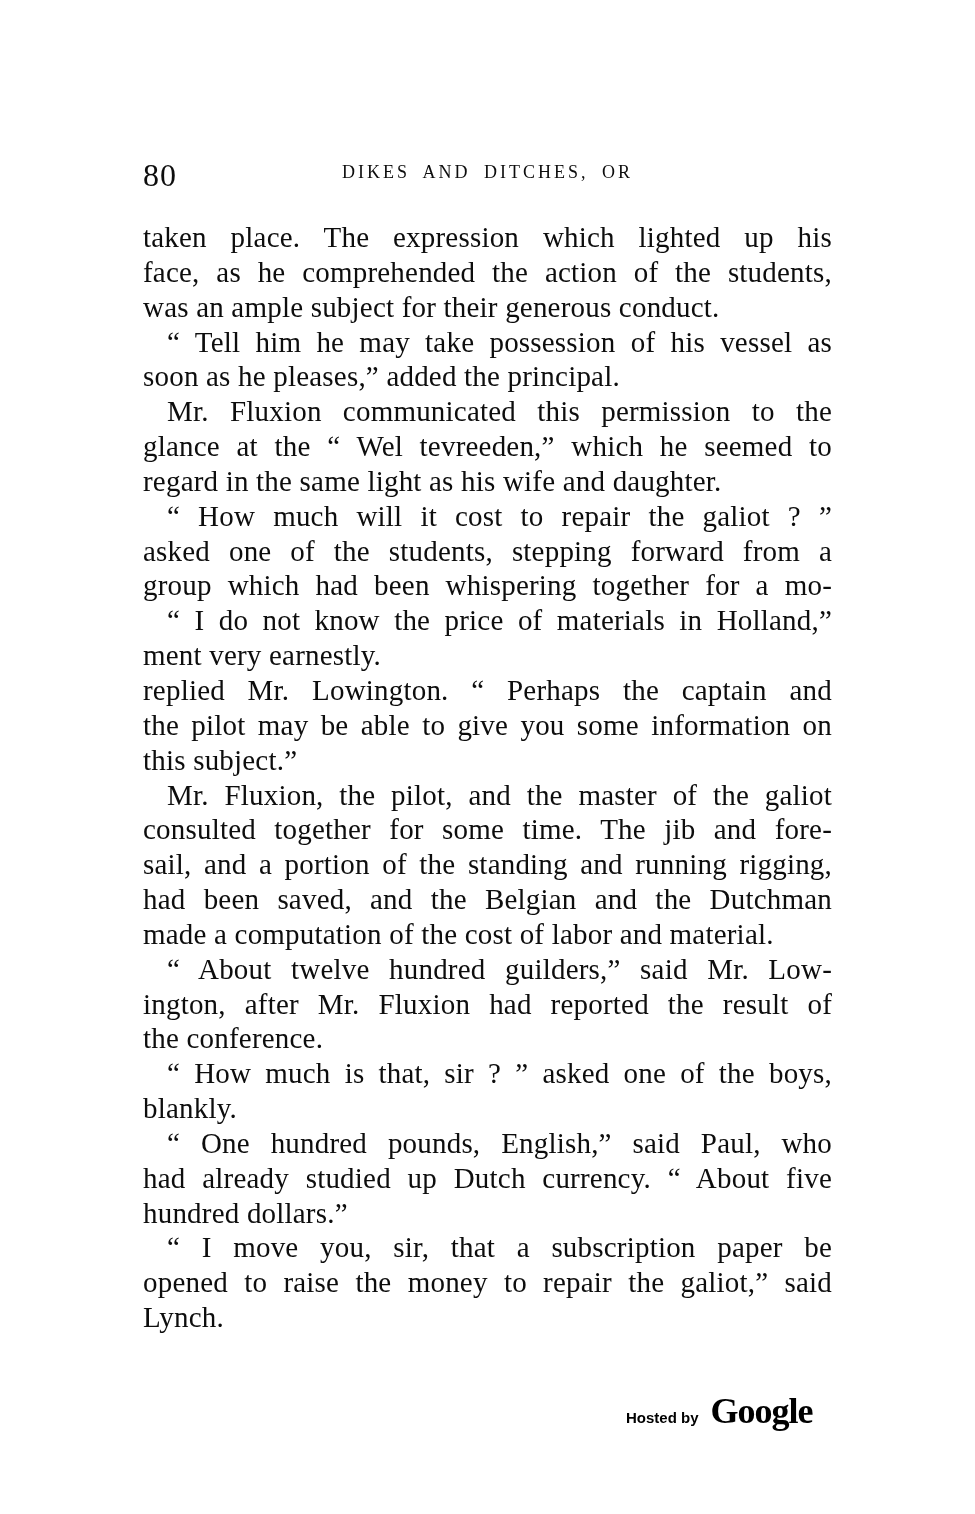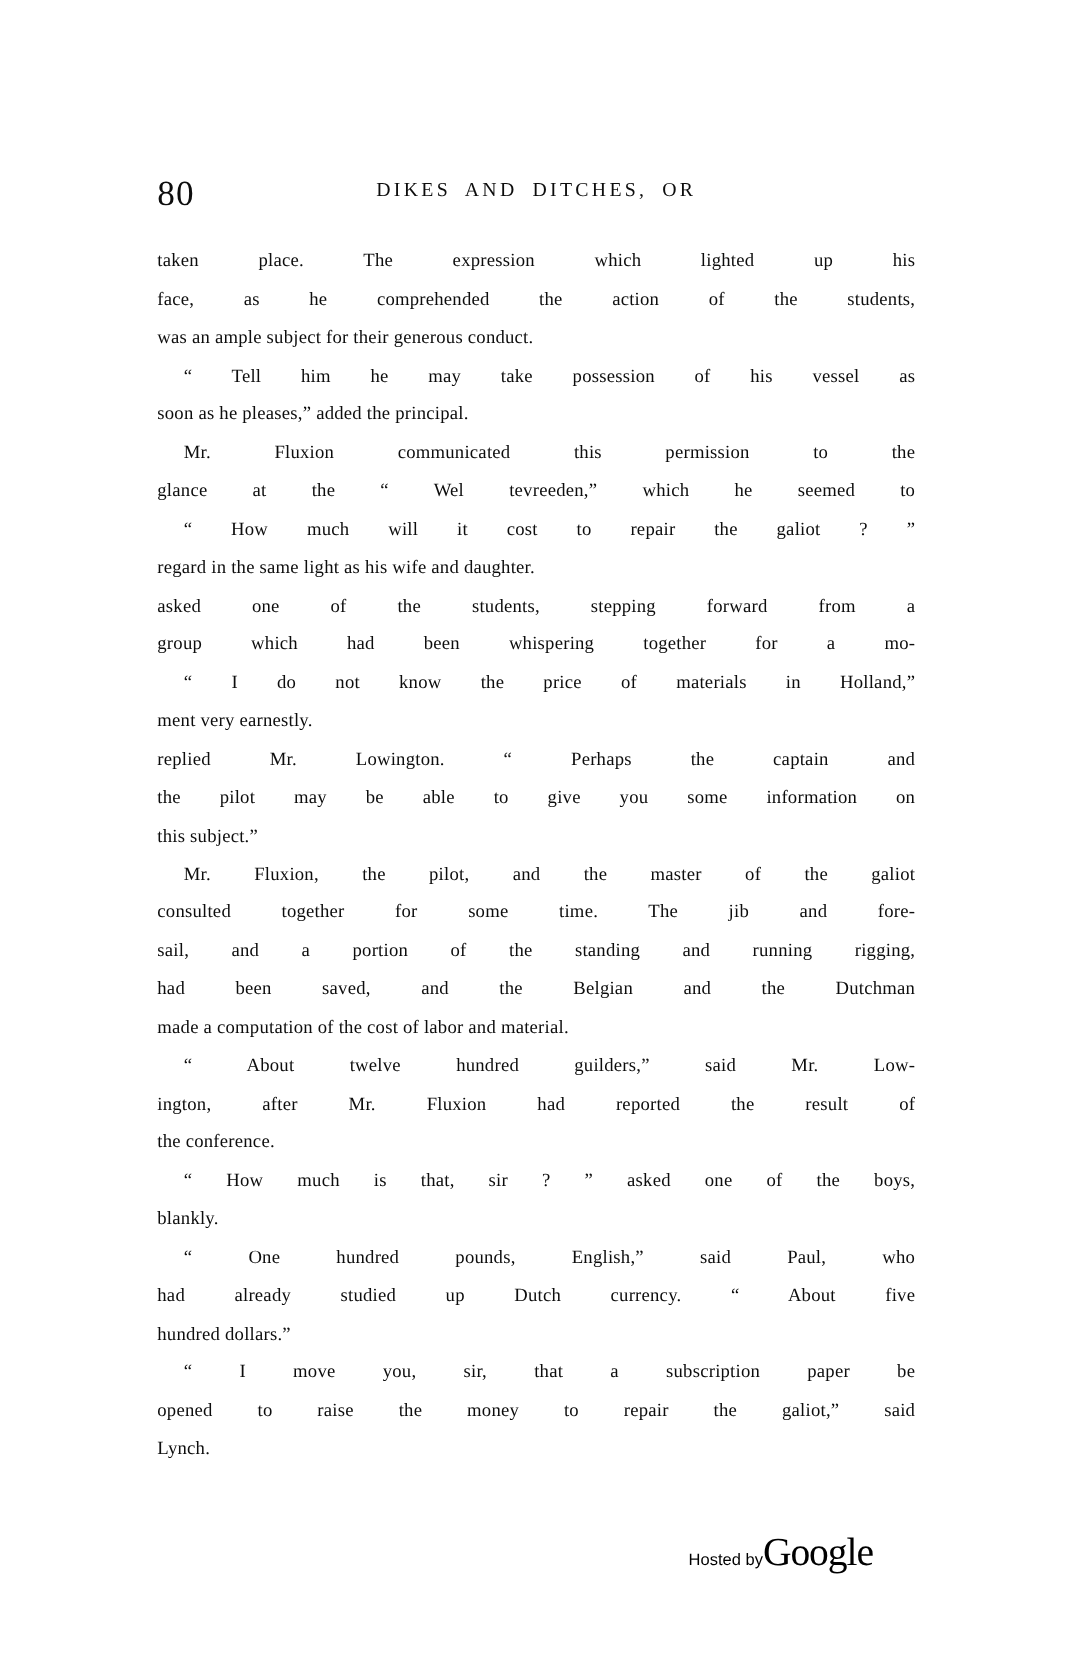--- a/index.html
+++ b/index.html
@@ -42,21 +42,21 @@
     letter-spacing: 3px;
     word-spacing: 6px;
     white-space: nowrap;
   }
   
   .textblock {
     position: absolute;
     left: 143px;
     top: 220px;
     width: 689px;
-    font-size: 17px;
+    font-size: 29px;
     line-height: 34.85px;
     letter-spacing: 0.2px;
   }
   .line {
     text-align: justify;
     text-align-last: justify;
     white-space: nowrap; 
   }
   .line.j {
     white-space: normal;
@@ -68,21 +68,22 @@
   .line.indent {
     padding-left: 24px;
   }
   
   .watermark {
     position: absolute;
     left: 626px;
     top: 1390px;
     display: flex;
     align-items: baseline;
-    gap: 0;
+    gap: 12px;
+    font-weight: bold;
   }
   .hosted {
     font-family: "Liberation Sans", sans-serif;
     font-size: 15px;
     color: #000;
   }
   .glogo {
     font-family: "Liberation Serif", serif;
     font-size: 36px;
     letter-spacing: -1px;
@@ -100,22 +101,22 @@
   </div>
 
   <div class="textblock">
     <div class="line j">taken place.  The expression which lighted up his</div>
     <div class="line j">face, as he comprehended the action of the students,</div>
     <div class="line end">was an ample subject for their generous conduct.</div>
     <div class="line j indent">“ Tell him he may take possession of his vessel as</div>
     <div class="line end">soon as he pleases,” added the principal.</div>
     <div class="line j indent">Mr. Fluxion communicated this permission to the</div>
     <div class="line j">glance at the “ Wel tevreeden,” which he seemed to</div>
+    <div class="line end">regard in the same light as his wife and daughter.</div>
     <div class="line j indent">“ How much will it cost to repair the galiot ? ”</div>
-    <div class="line end">regard in the same light as his wife and daughter.</div>
     <div class="line j">asked one of the students, stepping forward from a</div>
     <div class="line j">group which had been whispering together for a mo-</div>
     <div class="line j indent">“ I do not know the price of materials in Holland,”</div>
     <div class="line end">ment very earnestly.</div>
     <div class="line j">replied Mr. Lowington.  “ Perhaps the captain and</div>
     <div class="line j">the pilot may be able to give you some information on</div>
     <div class="line end">this subject.”</div>
     <div class="line j indent">Mr. Fluxion, the pilot, and the master of the galiot</div>
     <div class="line j">consulted together for some time.  The jib and fore-</div>
     <div class="line j">sail, and a portion of the standing and running rigging,</div>

